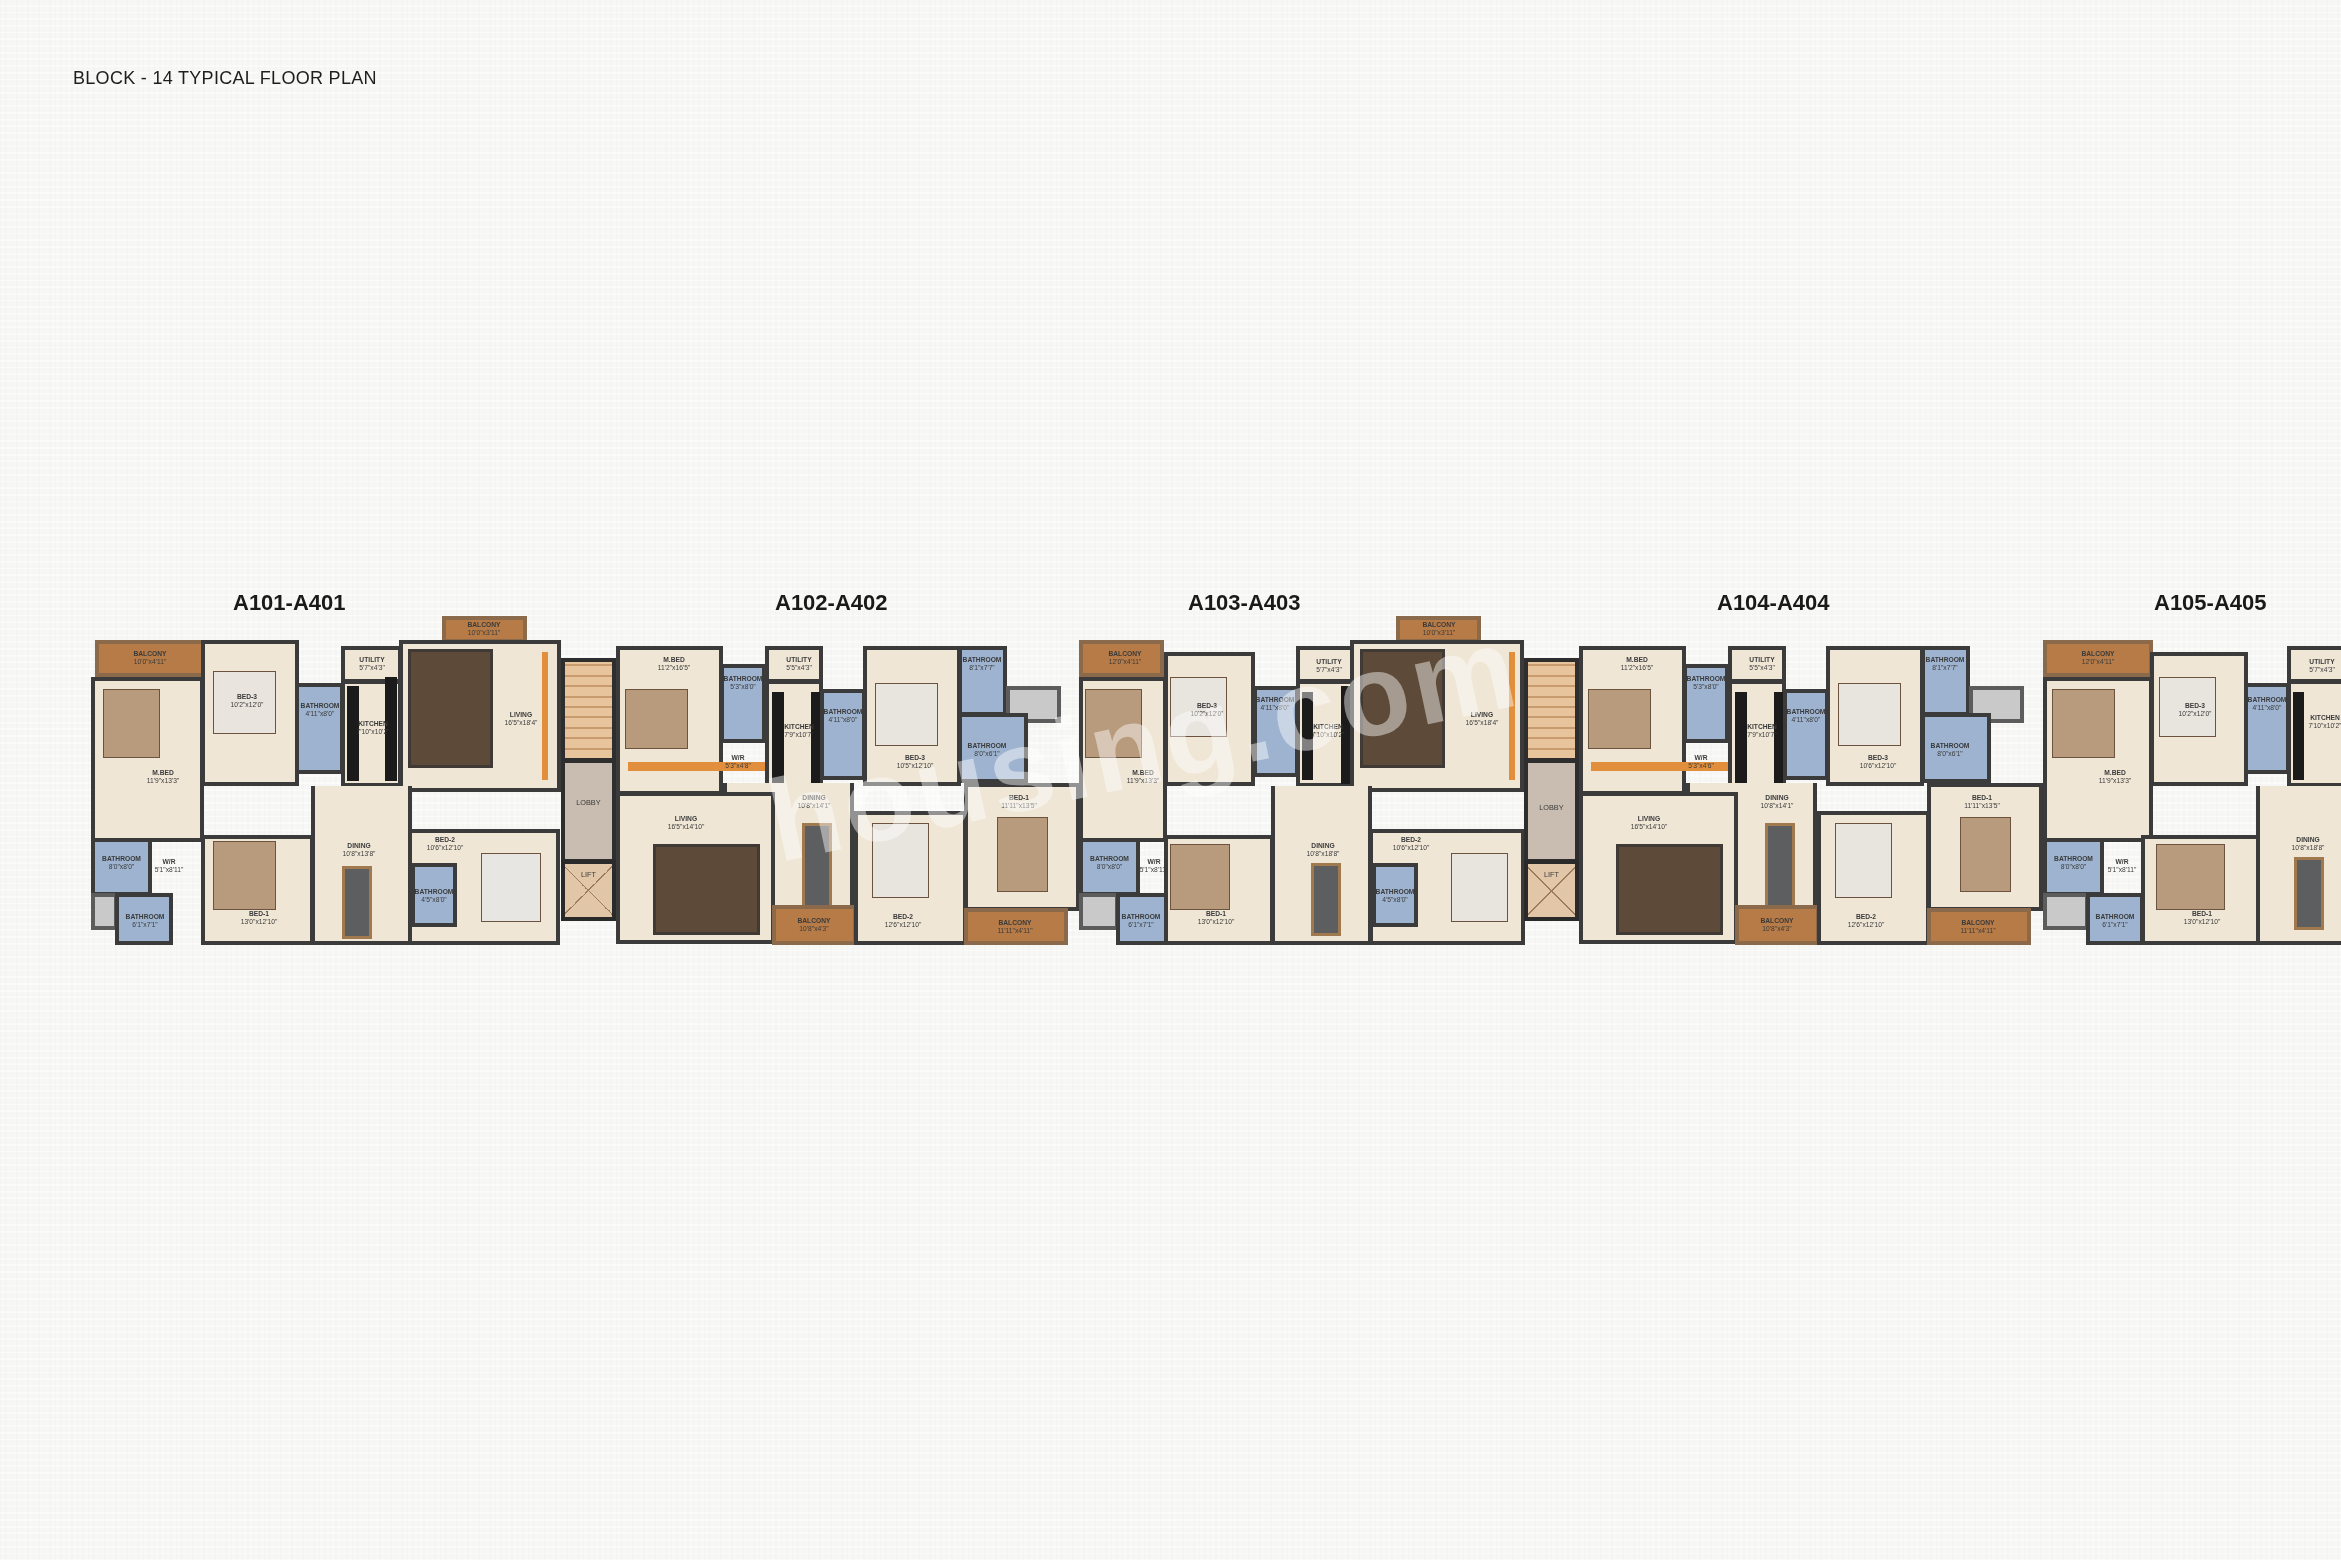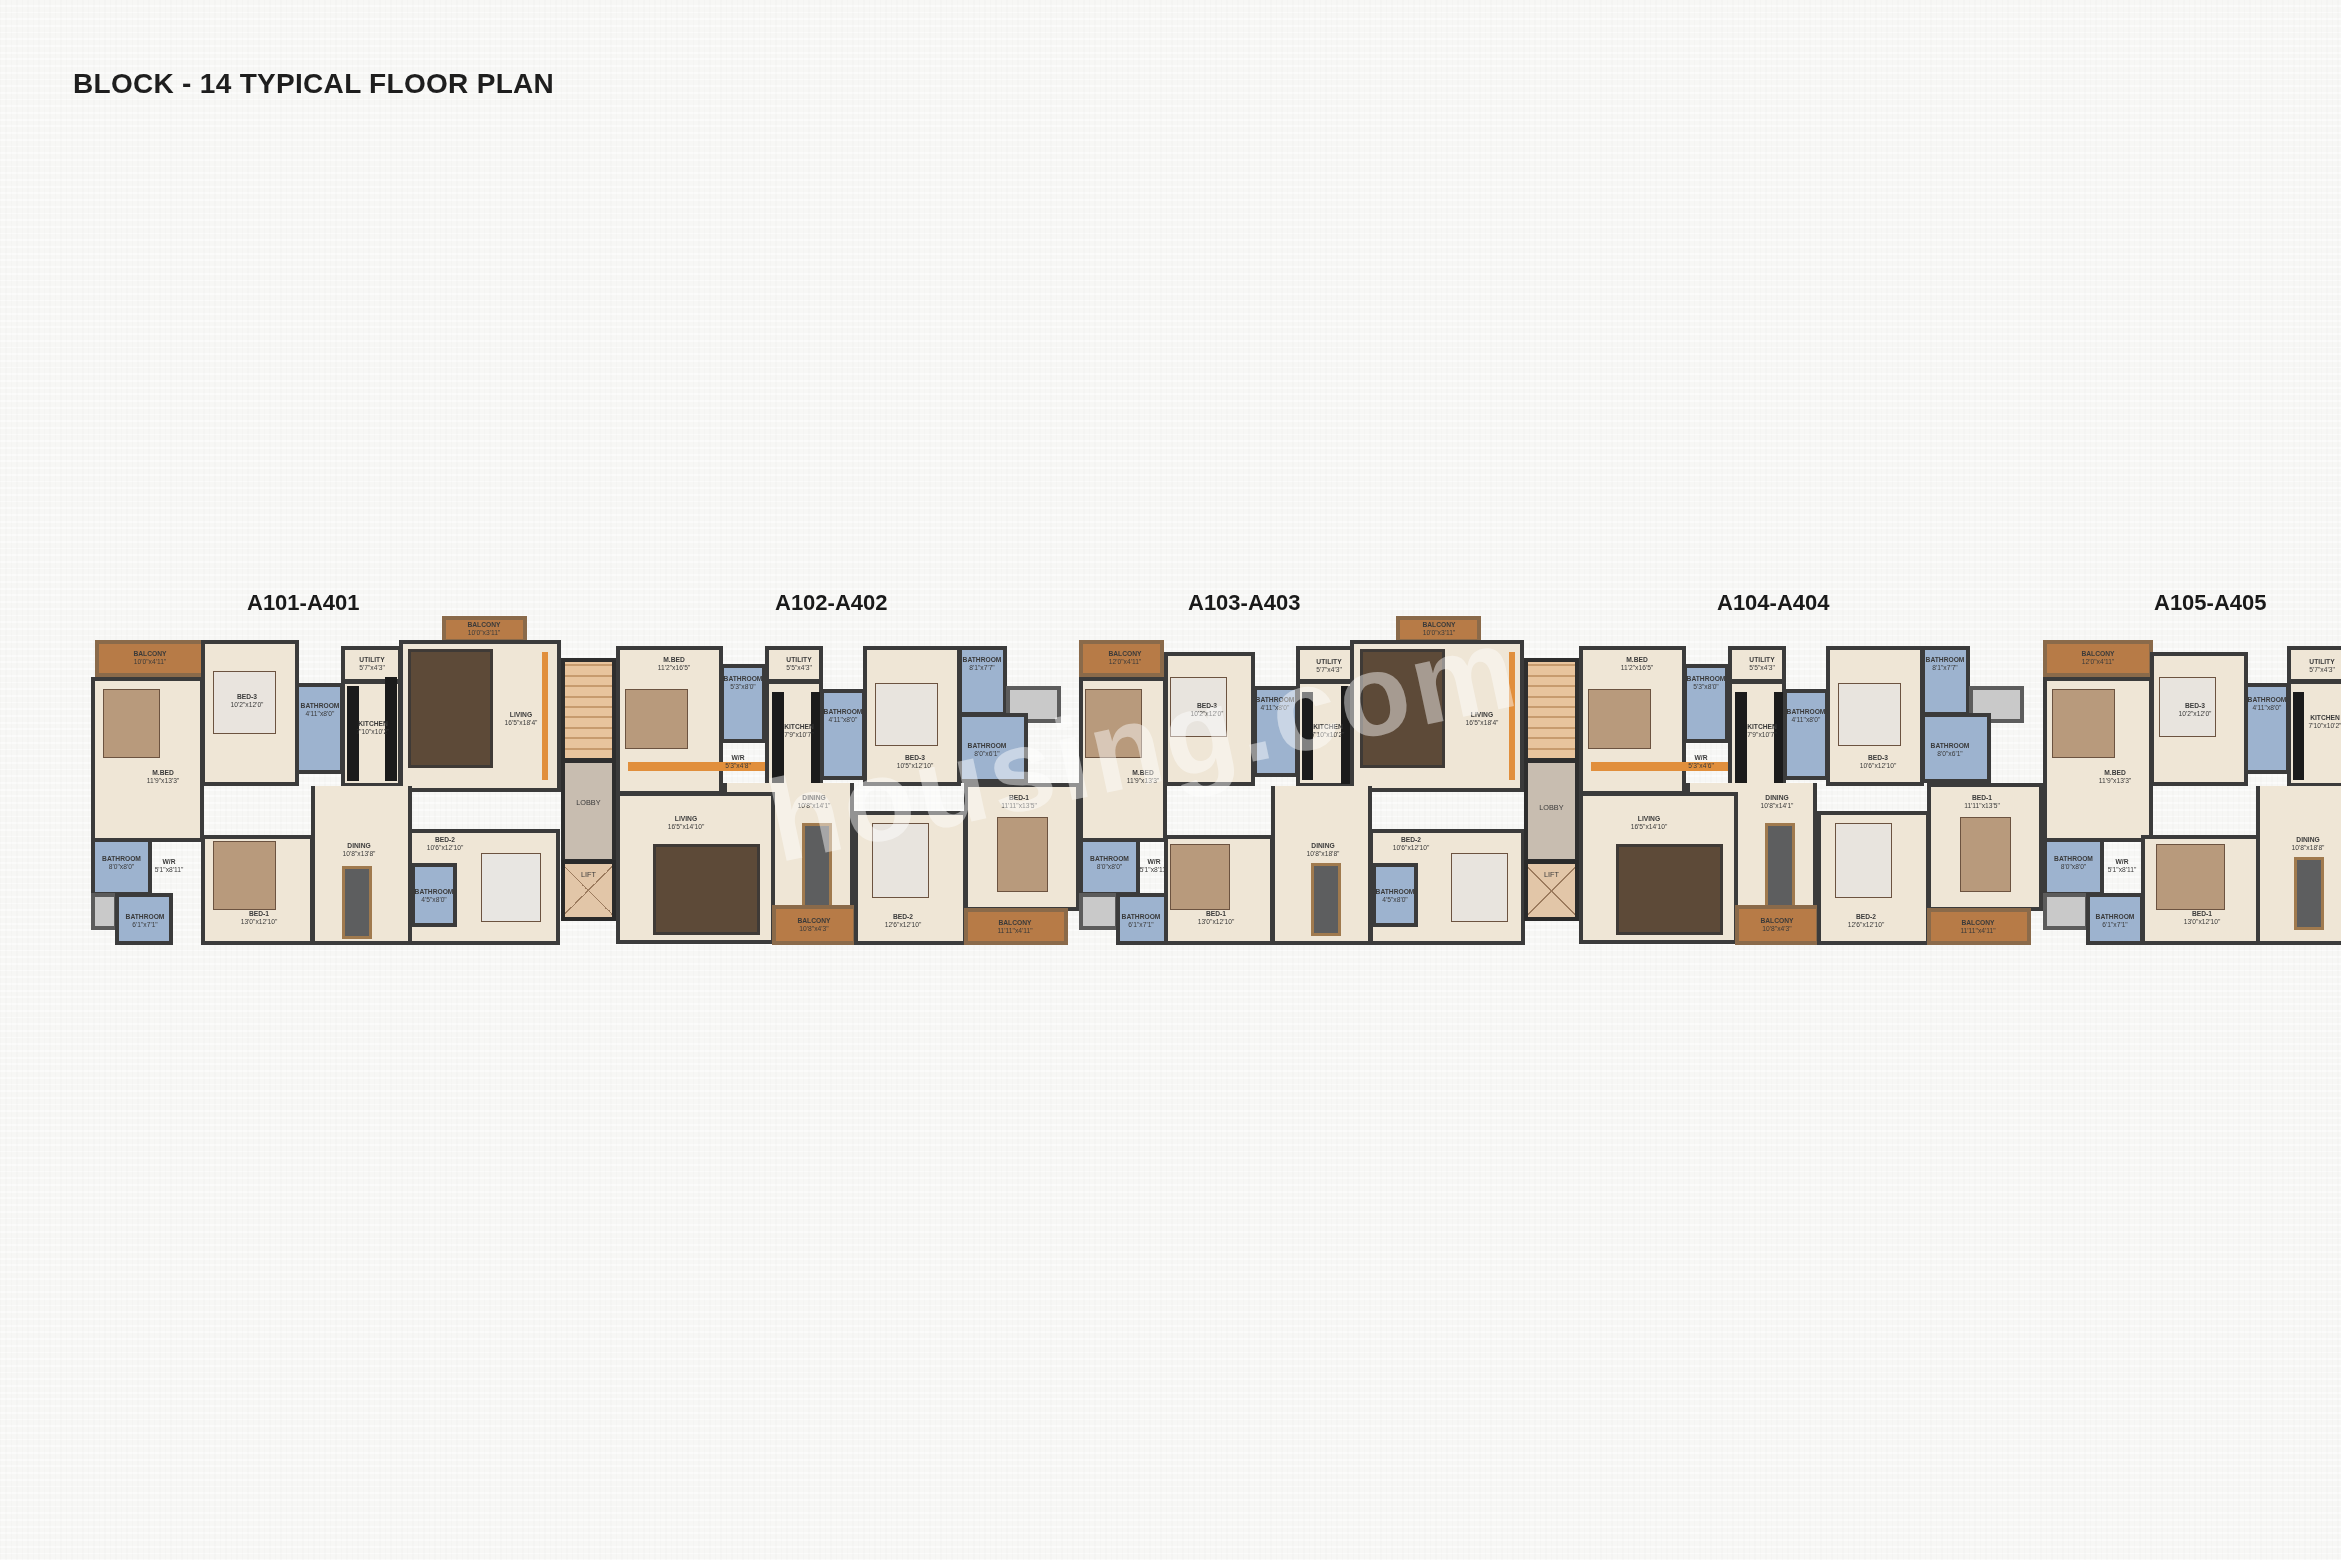--- a/index.html
+++ b/index.html
@@ -1,20 +1,20 @@
 <!DOCTYPE html>
 <html style="font-size:9.8px"><head>
 <meta charset="utf-8">
 <style>
   html,body{margin:0;padding:0;}
   body{width:2342px;height:1561px;background:#f7f7f5;position:relative;overflow:hidden;font-family:"Liberation Sans",sans-serif;}
   .bg-tex{position:absolute;inset:0;background:
     repeating-linear-gradient(90deg, rgba(0,0,0,0.012) 0 1.2px, transparent 1.2px 5.5px),
     repeating-linear-gradient(0deg, rgba(255,255,255,0.5) 0 1.8px, transparent 1.8px 6.7px);}
-  .page-title{position:absolute;left:73px;top:68px;font-size:28px;font-weight:bold;color:#1e1e1e;letter-spacing:0.3px;}
+  .page-title{position:absolute;left:73px;top:68px;font-size:18px;font-weight:normal;color:#1e1e1e;letter-spacing:0.3px;}
   .unit-title{position:absolute;top:590px;font-size:22px;font-weight:bold;color:#1a1a1a;}
   .strip{position:absolute;left:91px;top:640px;width:1819px;height:305px;}
   .unit{position:absolute;top:0;height:305px;}
   .room{position:absolute;box-sizing:border-box;border:4.3px solid #3b3b3b;background:#efe6d6;}
   .room.bath{background:#9db3cf;}
   .room.balc{background:#b77b47;border-color:#8a6a4a;}
   .room.lobby{background:#c8bdb0;border-color:#2e2e2e;}
   .room.stair{background:repeating-linear-gradient(0deg,#e8c49d 0 8.5px,#c79b6e 8.5px 10.4px);border-color:#2e2e2e;}
   .room.lift{background:linear-gradient(45deg,transparent 49%,#9c7b5e 49% 51%,transparent 51%),linear-gradient(-45deg,transparent 49%,#9c7b5e 49% 51%,transparent 51%),#e2c6a8;border-color:#2a2a2a;}
   .room.ac{background:#c9c9c9;border-color:#5c5c5c;}
@@ -28,21 +28,21 @@
   .lbl b{font-weight:bold;display:block;}
   .watermark{position:absolute;left:762px;top:677px;font-size:116px;color:rgba(255,255,255,0.45);font-weight:bold;transform:rotate(-12deg);letter-spacing:3.7px;}
 </style>
 </head>
 <body>
 
 <div class="bg-tex"></div>
 
 <div class="page-title">BLOCK - 14 TYPICAL FLOOR PLAN</div>
 
-<div class="unit-title" style="left:247px;">A101-A401</div>
+<div class="unit-title" style="left:233px;">A101-A401</div>
 <div class="unit-title" style="left:775px;">A102-A402</div>
 <div class="unit-title" style="left:1188px;">A103-A403</div>
 <div class="unit-title" style="left:1717px;">A104-A404</div>
 <div class="unit-title" style="left:2154px;">A105-A405</div>
 
 <div class="strip">
 
   <div class="unit" style="left:0;width:470px;">
     <div class="room balc" style="left:3.7px;top:0;width:110px;height:37px;"></div>
     <div class="lbl" style="left:59px;top:18.3px;"><b>BALCONY</b><span>10'0"x4'11"</span></div>

